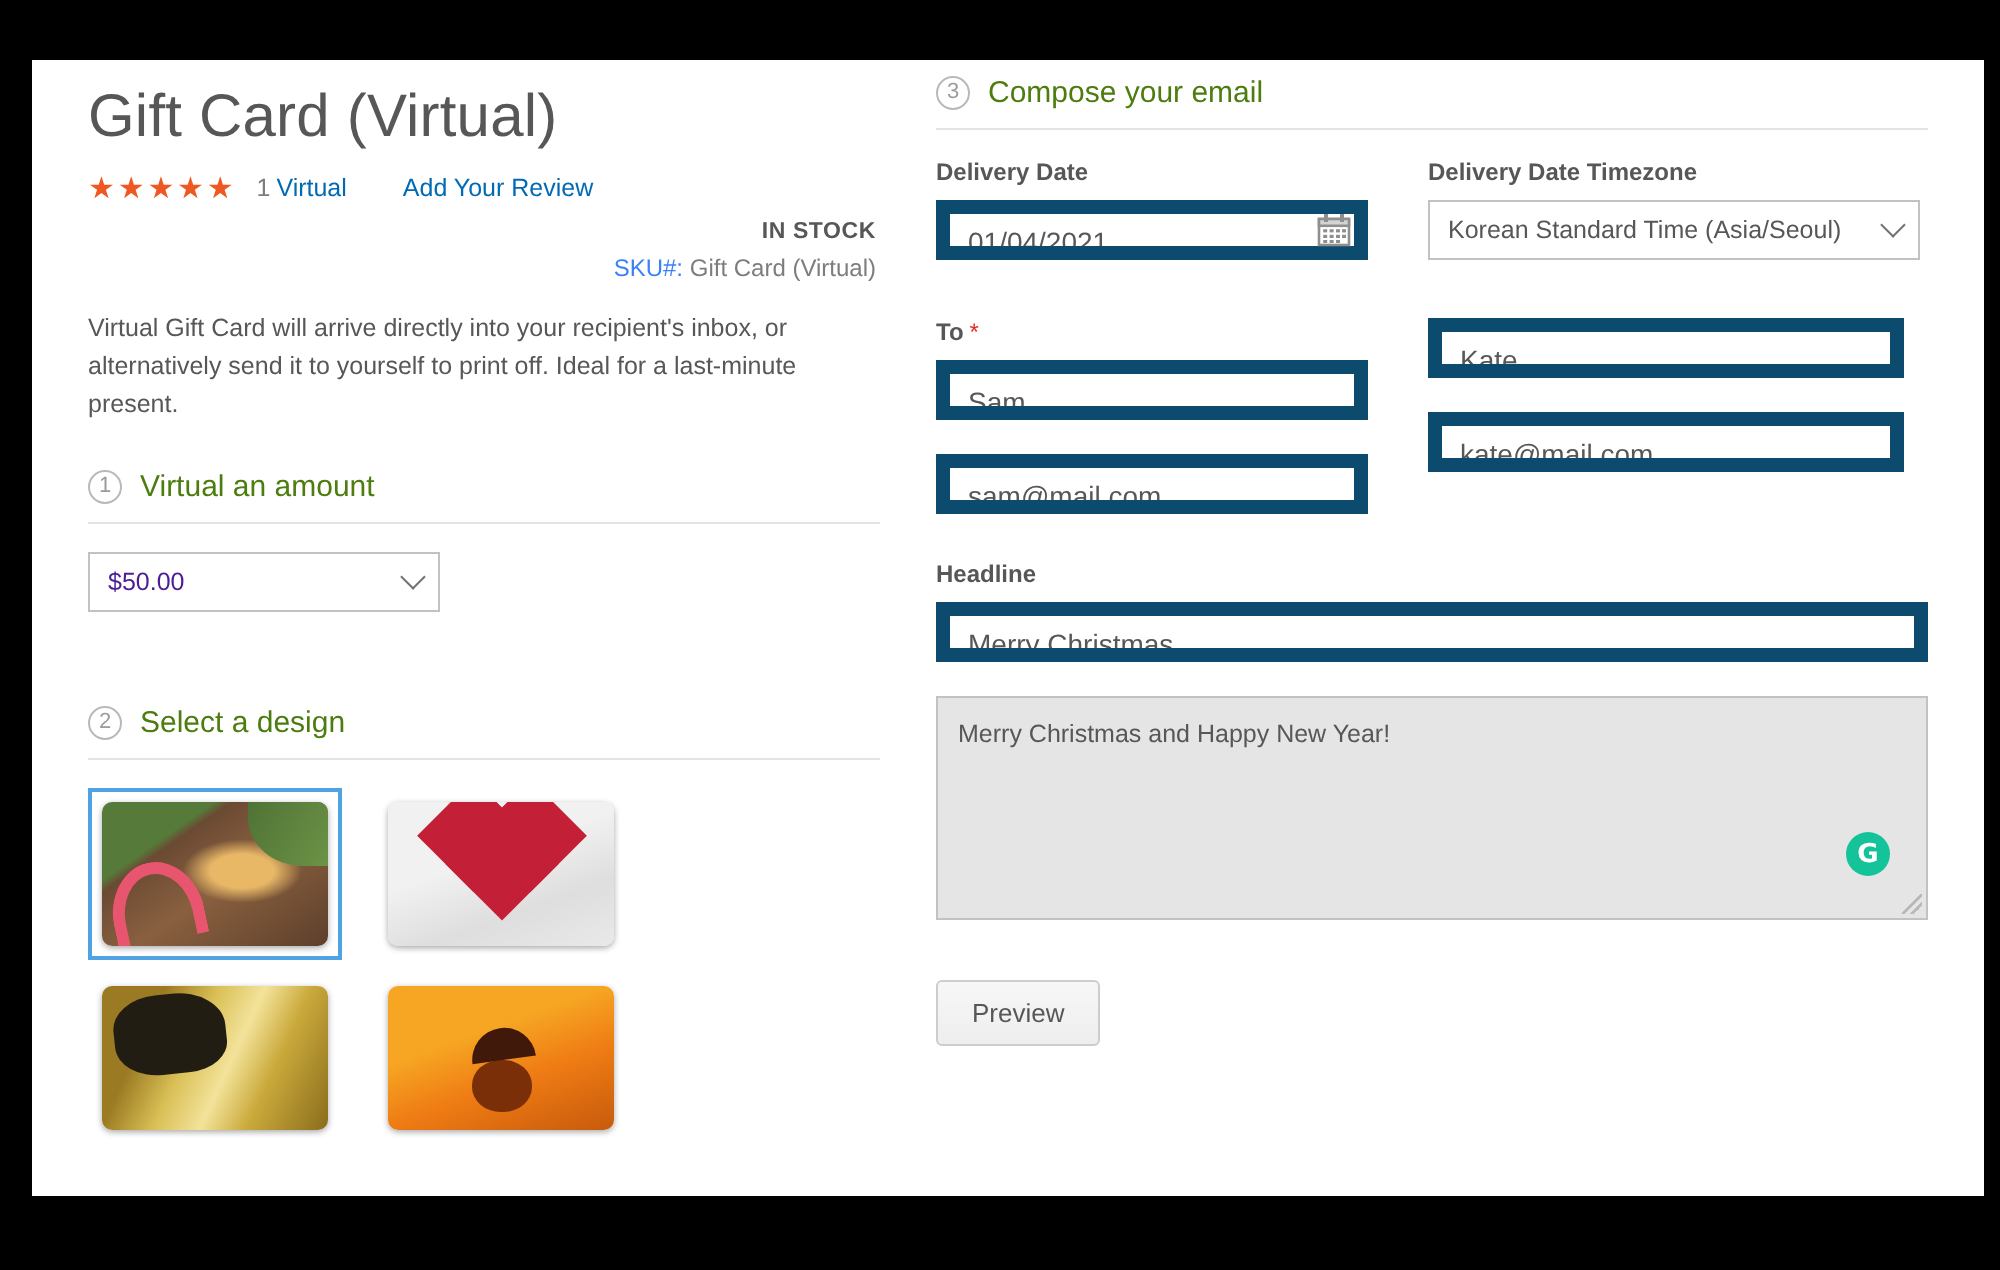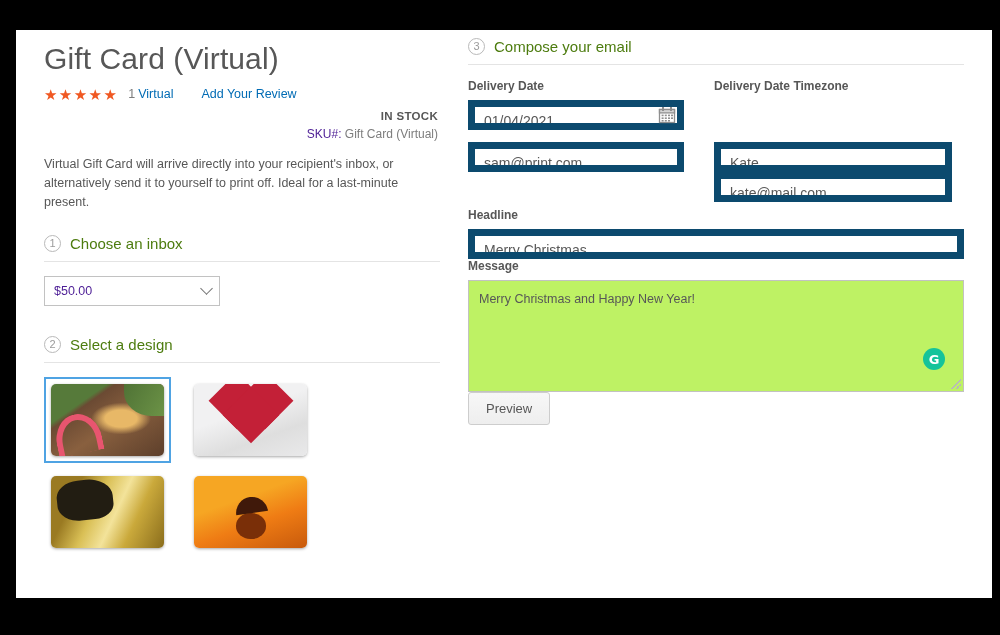--- a/index.html
+++ b/index.html
@@ -27,21 +27,21 @@
     margin-bottom: 10px;
   }
   .rating-row { display: flex; align-items: center; gap: 10px; margin-bottom: 8px; }
   .stars { color: #f05822; font-size: 15px; letter-spacing: 1.4px; line-height: 1; }
   .rev-count { font-size: 12.5px; color: #006bb4; }
   .rev-count .num { color: #7d7d7d; margin-right: 3px; }
   .rev-link { font-size: 12.5px; color: #006bb4; margin-left: 18px; }
   .stock-box { text-align: right; padding-right: 2px; margin-top: 6px; }
   .in-stock { font-size: 11.5px; font-weight: bold; color: #575757; letter-spacing: .3px; text-align: right; }
   .sku { font-size: 12px; color: #7d7d7d; margin-top: 5px; }
-  .sku .lbl { color: #4c1d95; font-weight: normal; }
+  .sku .lbl { color: #3b82f6; font-weight: normal; }
   .desc {
     font-size: 12.5px; color: #575757; line-height: 1.55;
     margin-top: 14px; margin-bottom: 22px; max-width: 382px;
   }
   .step-head {
     display: flex; align-items: center; gap: 9px;
     padding-bottom: 9px; border-bottom: 1px solid #e4e4e4;
     margin-bottom: 14px;
   }
   .step-num {
@@ -101,54 +101,54 @@
   
   .d4 { background: linear-gradient(160deg,#f6a623 0 35%,#ef7c14 62%,#c85a0c 100%); }
   .d4::before { content:""; position:absolute; left:50%; top:52%; width:30px; height:26px;
       transform: translateX(-50%); background:#7a2f08; border-radius:48%; }
   .d4::after { content:""; position:absolute; left:50%; top:30%; width:32px; height:16px;
       transform: translateX(-50%) rotate(-8deg); background:#40190a;
       border-radius: 50% 50% 0 0 / 100% 100% 0 0; }
 
   
   .row2 { display: flex; gap: 30px; }
-  .fg { }
+  .fg { margin-bottom: 17px; }
   .inp {
     width: 100%; height: 30px; border: 7px solid #0c4a6e; background: #fff;
     font-size: 14px; color: #575757; padding: 0 9px; line-height: 28px;
     white-space: nowrap; overflow: hidden;
   }
   .date-wrap { position: relative; width: 216px; }
   .date-wrap .inp { padding-right: 34px; }
   .cal-ico { position: absolute; right: 8px; top: 6px; width: 18px; height: 18px; }
   .tz-wrap { position: relative; width: 246px; }
   .tz-wrap .sel-box { height: 30px; line-height: 28px; font-size: 12.5px; color: #575757; }
   .half { width: 216px; }
   .half-r { width: 238px; }
   .full { width: 100%; }
   .ta-wrap { position: relative; }
   .ta {
-    width: 100%; height: 112px; border: 1px solid #c2c2c2; background: #bef264;
+    width: 100%; height: 112px; border: 1px solid #c2c2c2; background: #e5e5e5;
     font-size: 12.5px; color: #575757; padding: 9px 10px; line-height: 1.5;
   }
   .grammarly {
     position: absolute; right: 19px; bottom: 22px;
     width: 22px; height: 22px; border-radius: 50%; background: #15c39a;
     color: #fff; font-size: 13px; font-weight: bold;
     display: flex; align-items: center; justify-content: center;
     font-family: "DejaVu Sans", sans-serif;
   }
   .resize-h {
     position: absolute; right: 3px; bottom: 3px; width: 10px; height: 10px;
     background:
       linear-gradient(135deg, transparent 0 46%, #b9b9b9 46% 56%, transparent 56% 100%),
       linear-gradient(135deg, transparent 0 70%, #b9b9b9 70% 80%, transparent 80% 100%);
   }
   .btn-preview {
-    display: inline-block; 
+    display: inline-block; margin-top: 13px;
     padding: 8px 17px; border: 1px solid #cdcdcd; border-radius: 3px;
     background: linear-gradient(#f7f7f7, #eeeeee);
     font-size: 13px; color: #575757;
   }
 </style>
 </head>
 <body>
 
 <div class="page">
 <div class="cols">
@@ -165,21 +165,21 @@
 
     <div class="stock-box">
       <div class="in-stock">IN STOCK</div>
       <div class="sku"><span class="lbl">SKU#:</span> <span>Gift Card (Virtual)</span></div>
     </div>
 
     <div class="desc">Virtual Gift Card will arrive directly into your recipient's inbox, or alternatively send it to yourself to print off. Ideal for a last-minute present.</div>
 
     <div class="step-head">
       <span class="step-num">1</span>
-      <span class="step-title">Choose an inbox</span>
+      <span class="step-title">Virtual an amount</span>
     </div>
 
     <div class="fg">
       <div class="sel-wrap">
         <div class="sel-box">$50.00</div>
         <span class="chev"></span>
       </div>
     </div>
 
     <div class="spacer-lg"></div>
@@ -237,50 +237,57 @@
                 <rect x="3.6" y="14" width="2" height="1.5"></rect>
                     <rect x="6.8" y="14" width="2" height="1.5"></rect>
                 <rect x="10" y="14" width="2" height="1.5"></rect>
               </g>
             </svg>
           </span>
         </div>
       </div>
       <div class="fg">
         <div class="field-label">Delivery Date Timezone</div>
+        <div class="tz-wrap">
+          <div class="sel-box">Korean Standard Time (Asia/Seoul)</div>
+          <span class="chev"></span>
+        </div>
       </div>
     </div>
 
     <div style="height:12px"></div>
 
     <div class="row2">
       <div>
         <div class="fg">
-          <div class="inp half">sam@print.com</div>
+          <div class="field-label"><span>To</span><span class="req">*</span></div>
+          <div class="inp half">Sam</div>
+        </div>
+        <div class="fg">
+          <div class="inp half">sam@mail.com</div>
         </div>
       </div>
       <div>
         <div class="fg">
           <div class="inp half-r">Kate</div>
         </div>
         <div class="fg">
           <div class="inp half-r">kate@mail.com</div>
         </div>
       </div>
     </div>
 
     <div style="height:6px"></div>
 
     <div class="fg">
       <div class="field-label">Headline</div>
       <div class="inp full">Merry Christmas</div>
     </div>
 
     <div class="fg">
-      <div class="field-label">Message</div>
       <div class="ta-wrap">
         <div class="ta">Merry Christmas and Happy New Year!</div>
         <span class="grammarly">G</span>
         <span class="resize-h"></span>
       </div>
     </div>
 
     <div class="btn-preview">Preview</div>
 
   </div>

